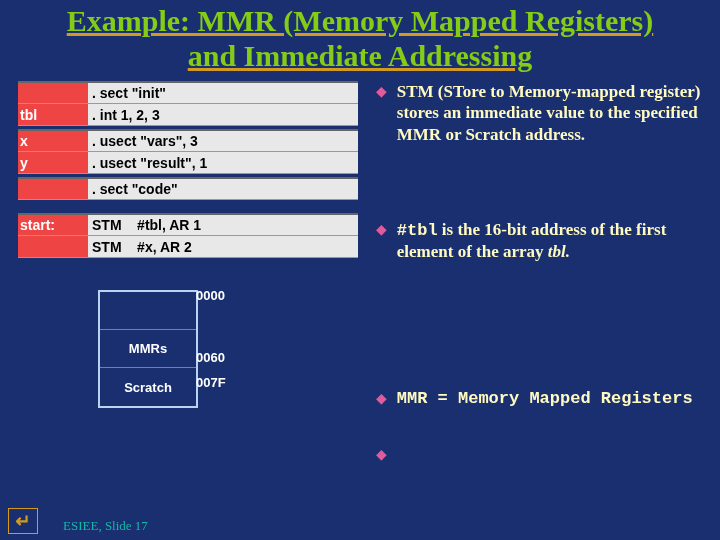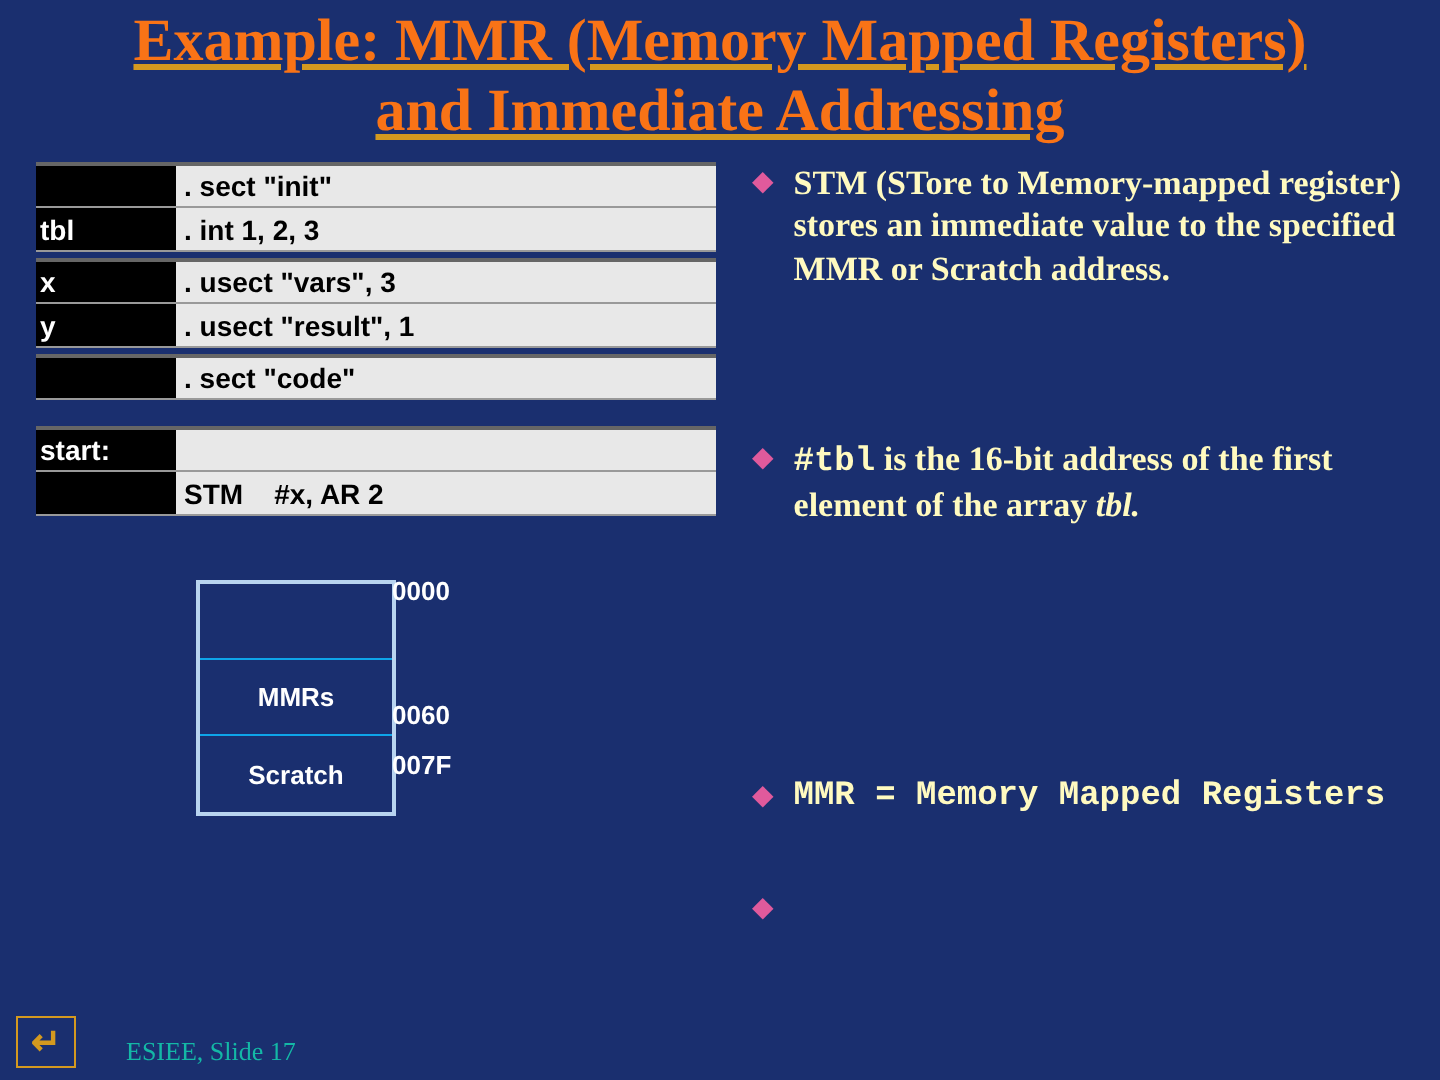--- a/index.html
+++ b/index.html
@@ -5,21 +5,21 @@
   * { margin: 0; padding: 0; box-sizing: border-box; }
   body {
     width: 720px;
     height: 540px;
     background: #1a2f6f;
     font-family: "Times New Roman", serif;
     position: relative;
     overflow: hidden;
   }
   .title {
-    color: #f97316;
+    color: #84cc16;
     font-size: 30px;
     font-weight: bold;
     text-align: center;
     padding: 4px 10px 8px;
     line-height: 1.15;
     text-decoration: underline;
     text-decoration-color: #d4991f;
   }
   .content {
     display: flex;
@@ -41,21 +41,21 @@
   }
   .code-row {
     display: flex;
     background: #e8e8e8;
     border-bottom: 1px solid #999;
     min-height: 22px;
     align-items: stretch;
   }
   .code-label {
     width: 70px;
-    background: #000000;
+    background: #ef4444;
     color: #fff;
     font-family: Verdana, sans-serif;
     font-weight: bold;
     font-size: 14px;
     padding: 2px 6px 2px 2px;
     display: flex;
     align-items: center;
   }
   .code-text {
     flex: 1;
@@ -195,20 +195,21 @@
         <div class="code-label"></div>
         <div class="code-text">. sect "code"</div>
       </div>
     </div>
 
     <div style="height:10px"></div>
 
     <div class="code-block">
       <div class="code-row code-sect">
         <div class="code-label">start:</div>
+        <div class="code-text">STM    #tbl, AR 1</div>
       </div>
       <div class="code-row">
         <div class="code-label"></div>
         <div class="code-text">STM    #x, AR 2</div>
       </div>
     </div>
 
     <div class="mem-map">
       <div class="mem-addr" style="top:-2px">0000</div>
       <div class="mem-addr" style="top:60px">0060</div>

